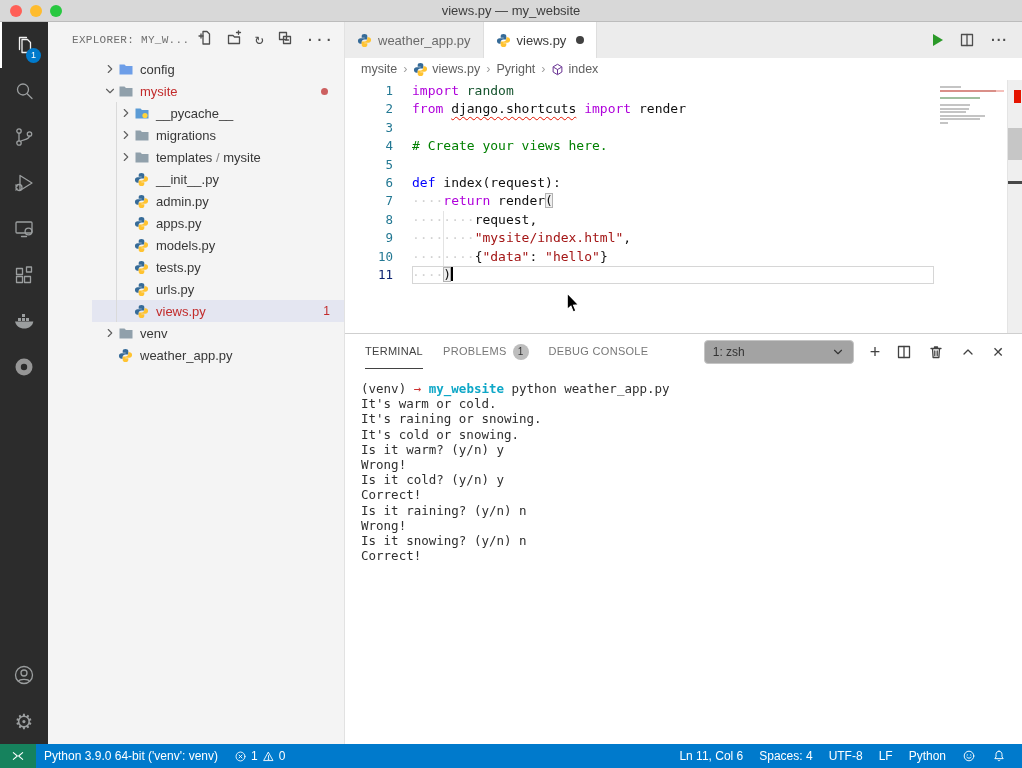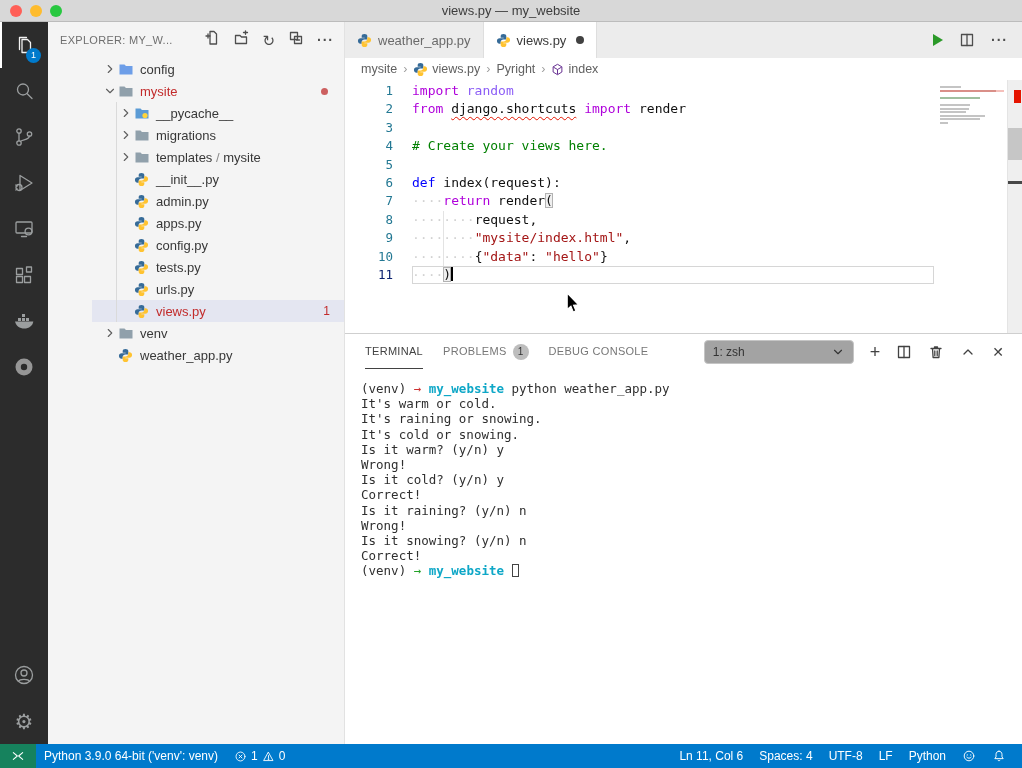--- a/index.html
+++ b/index.html
@@ -23,21 +23,21 @@
   .ab-item{height:46px;display:flex;align-items:center;justify-content:center;position:relative;color:#9b9e9f;}
   .ab-item.active{color:#f2f2f2;border-left:2px solid #fff;}
   .ab-item .icn svg{display:block;}
   .ab-badge{position:absolute;right:7px;bottom:5px;min-width:15px;height:15px;border-radius:50%;
     background:#007acc;color:#fff;font-size:9px;line-height:15px;text-align:center;}
   .ab-spacer{flex:1;}
   .gear-glyph{font-size:21px;line-height:1;}
 
   
   .sidebar{flex:0 0 297px;background:#f4f4f4;border-right:1px solid #e2e2e2;display:flex;flex-direction:column;overflow:hidden;}
-  .sb-header{flex:0 0 36px;display:flex;align-items:center;padding:0 10px 0 12px;}
+  .sb-header{flex:0 0 36px;display:flex;align-items:center;padding:0 10px 0 24px;font-family:Liberation Mono, monospace;}
   .sb-title{font-size:11px;color:#6f6f6f;letter-spacing:.3px;white-space:nowrap;}
   .sb-actions{margin-left:auto;display:flex;align-items:center;gap:13px;color:#4e4e4e;}
   .refresh-glyph{font-size:15px;line-height:1;color:#4e4e4e;}
   .more-glyph{font-size:14px;font-weight:bold;letter-spacing:1px;color:#4e4e4e;line-height:1;}
   .tree{position:relative;flex:1;overflow:hidden;margin-left:44px;}
   .tree-row{height:22px;display:flex;align-items:center;font-size:13px;color:#383838;cursor:default;}
   .tree-row.selected{background:#e4e6f1;}
   .tree-row.red{color:#c22b2b;}
   .chev{flex:0 0 16px;display:flex;align-items:center;justify-content:center;color:#5f5f5f;}
   .t-icon{flex:0 0 18px;display:flex;align-items:center;}
@@ -63,21 +63,21 @@
   
   .codearea{flex:1;position:relative;background:#fff;overflow:hidden;
     font-family:"DejaVu Sans Mono","Liberation Mono",monospace;font-size:13px;}
   .code-lines{position:absolute;left:0;top:2px;right:0;}
   .cline{display:flex;height:18.4px;line-height:18.4px;}
   .gutter{flex:0 0 48px;text-align:right;color:#237893;font-size:12.5px;padding-right:0;}
   .gutter.cur{color:#0b216f;}
   .ltext{flex:1;white-space:pre;color:#101010;margin-left:19px;margin-right:88px;}
   .cline.current .ltext{outline:1px solid #d6d6d6;outline-offset:-1px;}
   .kw{color:#af00db;}.kwb{color:#0000ff;}.str{color:#a31515;}.com{color:#008000;}
-  .dim{color:#8b5cf6;}.ws{color:#d2d2d2;}
+  .dim{color:#14532d;}.ws{color:#d2d2d2;}
   .sq{text-decoration:underline wavy #e51400 1px;text-underline-offset:3px;}
   .bx{outline:1px solid #b2b2b2;outline-offset:-1px;background:#efefef;}
   .caret{display:inline-block;width:1.5px;height:14px;background:#000;vertical-align:-2px;}
   .cg{position:absolute;width:1px;background:#e3e3e3;}
 
   
   .minimap{position:absolute;top:6px;right:18px;width:64px;}
   .mm-row{height:2px;margin-bottom:1.6px;position:relative;}
   .mm-bar{height:2px;background:#c4c4c4;}
   .mm-row.err{background:#f5c0bb;}
@@ -342,21 +342,21 @@
             <span class="t-label">apps.py</span>
           </div>
           <div class="tree-row" style="padding-left:26px">
             <span class="chev"></span>
             <span class="t-icon">
               <svg width="15" height="15" viewBox="0 0 16 16">
                 <path d="M7.9 1C5.9 1 5 1.9 5 3.2V5h3.2v.7H3.8C2.2 5.7 1 6.9 1 8.6c0 1.7 1.2 2.9 2.8 2.9H5V9.8C5 8.2 6.3 7 7.9 7H11V3.2C11 1.9 9.9 1 7.9 1z" fill="#366b98"></path>
                 <path d="M8.1 15c2 0 2.9-.9 2.9-2.2V11H7.8v-.7h4.4c1.6 0 2.8-1.2 2.8-2.9 0-1.7-1.2-2.9-2.8-2.9H11v1.7C11 7.8 9.7 9 8.1 9H5v3.8C5 14.1 6.1 15 8.1 15z" fill="#ffc331"></path>
               </svg>
             </span>
-            <span class="t-label">config.py</span>
+            <span class="t-label">models.py</span>
           </div>
           <div class="tree-row" style="padding-left:26px">
             <span class="chev"></span>
             <span class="t-icon">
               <svg width="15" height="15" viewBox="0 0 16 16">
                 <path d="M7.9 1C5.9 1 5 1.9 5 3.2V5h3.2v.7H3.8C2.2 5.7 1 6.9 1 8.6c0 1.7 1.2 2.9 2.8 2.9H5V9.8C5 8.2 6.3 7 7.9 7H11V3.2C11 1.9 9.9 1 7.9 1z" fill="#366b98"></path>
                 <path d="M8.1 15c2 0 2.9-.9 2.9-2.2V11H7.8v-.7h4.4c1.6 0 2.8-1.2 2.8-2.9 0-1.7-1.2-2.9-2.8-2.9H11v1.7C11 7.8 9.7 9 8.1 9H5v3.8C5 14.1 6.1 15 8.1 15z" fill="#ffc331"></path>
               </svg>
             </span>
             <span class="t-label">tests.py</span>
@@ -614,21 +614,20 @@
             <div><span class="">It's raining or snowing.</span></div>
             <div><span class="">It's cold or snowing.</span></div>
             <div><span class="">Is it warm? (y/n) y</span></div>
             <div><span class="">Wrong!</span></div>
             <div><span class="">Is it cold? (y/n) y</span></div>
             <div><span class="">Correct!</span></div>
             <div><span class="">Is it raining? (y/n) n</span></div>
             <div><span class="">Wrong!</span></div>
             <div><span class="">Is it snowing? (y/n) n</span></div>
             <div><span class="">Correct!</span></div>
-            <div><span class="">(venv) </span><span class="t-green">→</span><span class="">  </span><span class="t-cyan">my_website</span><span class=""> </span><span class="t-cursor"></span></div>
           </div>
       </div>
     </div>
   </div>
 
   <div class="statusbar">
     <div class="remote" id="remote-ind">
         <svg width="16" height="16" viewBox="0 0 24 24" fill="none" stroke="currentColor" stroke-width="1.3" stroke-linecap="round" stroke-linejoin="round">
           <path d="M5 7l6 5-6 5" stroke-width="1.6"></path>
           <path d="M19 7l-6 5 6 5" stroke-width="1.6"></path>

